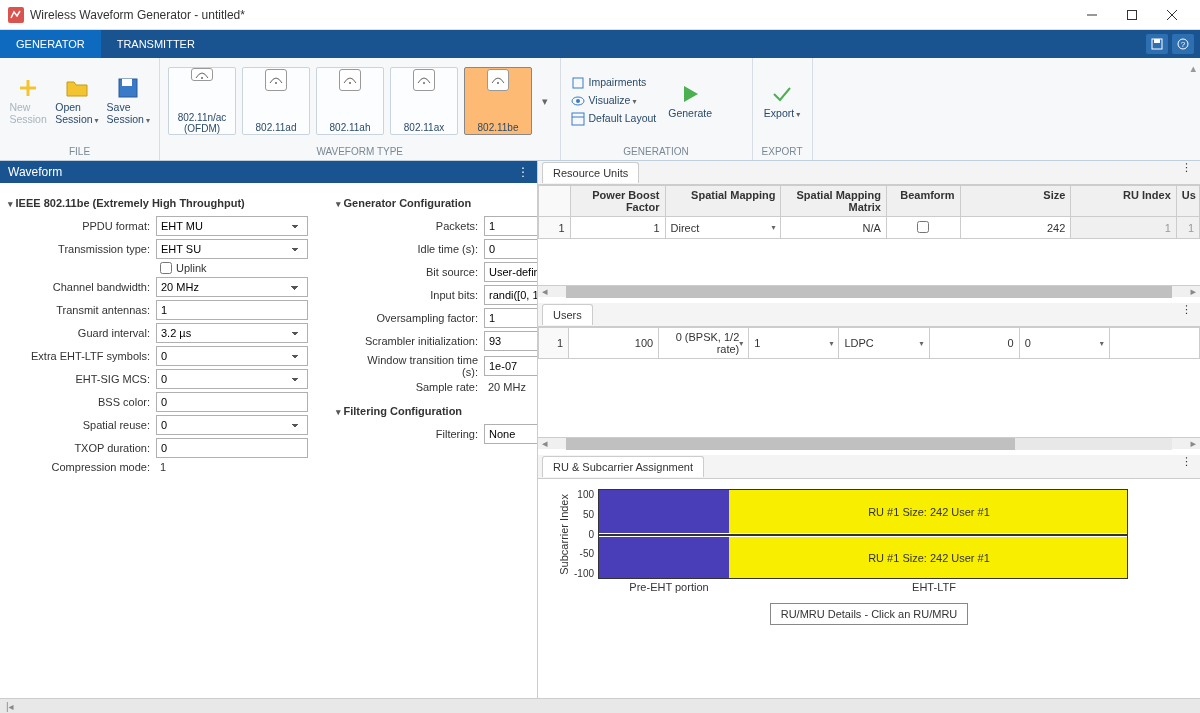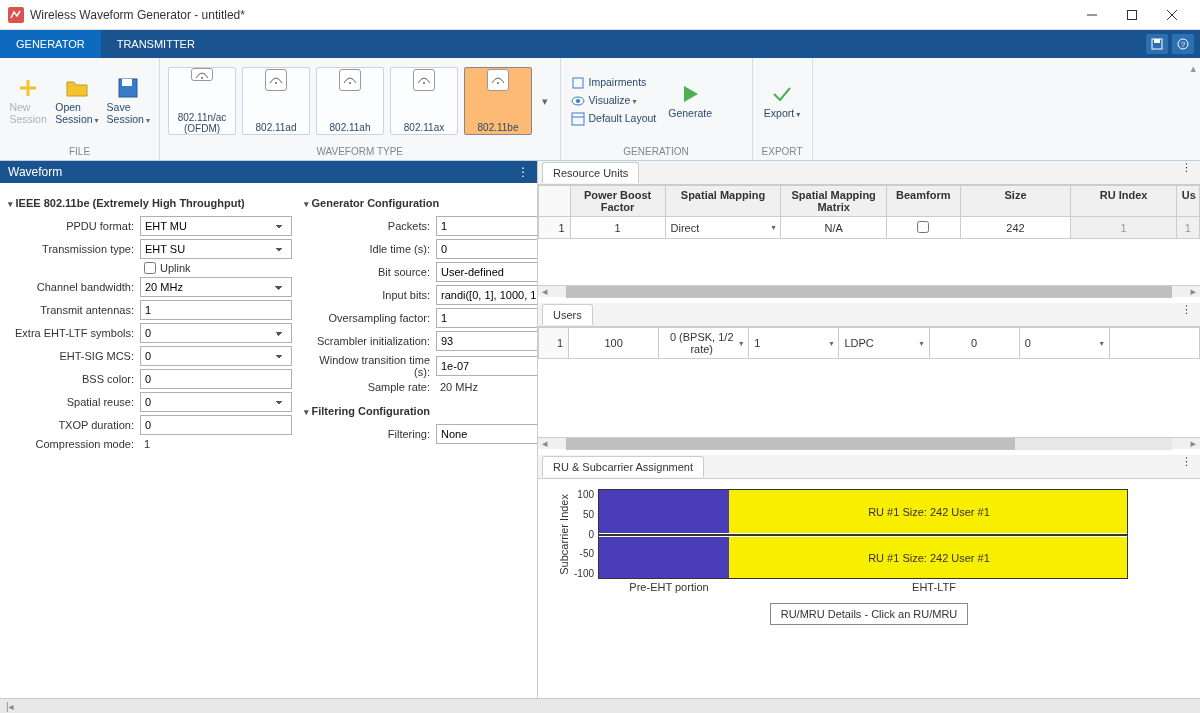--- a/index.html
+++ b/index.html
@@ -28,32 +28,32 @@
 .waveform-btn-label { font-size: 10px; color: #2b4a6a; text-align: center; line-height: 1.1; margin-top: 27px; }
 .gen-row { display: flex; align-items: flex-start; gap: 4px; font-size: 10.5px; color: #2b4a6a; padding: 2px 4px; cursor: pointer; }
 .content { display: flex; height: 537px; }
 .left-panel { width: 537px; display: flex; flex-direction: column; }
 .panel-header { background: #1a5490; color: #fff; padding: 4px 8px; font-size: 12px; display: flex; align-items: center; }
 .panel-header-menu { margin-left: auto; cursor: pointer; }
 .form-area { flex: 1; background: #fff; padding: 10px 8px; display: flex; gap: 12px; overflow: hidden; }
 .form-col { flex: 1; }
 .section-title { font-size: 11px; font-weight: bold; padding: 4px 0; cursor: pointer; }
 .section-title::before { content: "▾"; font-size: 9px; margin-right: 3px; color: #555; }
-.form-row { display: flex; align-items: center; margin: 3px 0; }
+.form-row { display: flex; align-items: center; margin: 3px 16px; }
 .form-label { width: 132px; text-align: right; padding-right: 6px; font-size: 11px; color: #333; }
 .form-input, .form-select { flex: 1; height: 20px; border: 1px solid #b0b0b0; background: #fff; padding: 0 4px; font-size: 11px; }
 .form-select { appearance: none; background-image: linear-gradient(45deg, transparent 50%, #555 50%), linear-gradient(135deg, #555 50%, transparent 50%); background-position: calc(100% - 12px) 8px, calc(100% - 8px) 8px; background-size: 4px 4px, 4px 4px; background-repeat: no-repeat; padding-right: 8px; }
 .form-static { flex: 1; font-size: 11px; padding-left: 4px; }
 .form-checkbox { display: flex; align-items: center; gap: 4px; padding-left: 4px; }
 .right-panel { flex: 1; display: flex; flex-direction: column; background: #fff; border-left: 1px solid #ccc; }
 .tab-strip { height: 24px; display: flex; align-items: flex-start; background: #f4f4f4; border-bottom: 1px solid #ccc; padding-left: 4px; }
 .tab-strip .ptab { padding: 4px 10px; border: 1px solid #ccc; border-bottom: none; background: #fff; font-size: 11px; border-radius: 3px 3px 0 0; margin-right: 2px; cursor: pointer; position: relative; top: 1px; }
 .tab-strip .pmenu { margin-left: auto; padding: 0 8px; cursor: pointer; }
 .grid { border-collapse: collapse; width: 100%; table-layout: fixed; }
-.grid th, .grid td { border: 1px solid #ccc; padding: 3px 5px; font-size: 11px; text-align: center; background: #fff; height: 22px; overflow: hidden; }
+.grid th, .grid td { border: 1px solid #ccc; padding: 3px 5px; font-size: 11px; text-align: right; background: #fff; height: 22px; overflow: hidden; }
 .grid th { background: #f0f0f0; font-weight: bold; vertical-align: top; }
 .grid .rownum { width: 30px; text-align: right; background: #f9f9f9; }
 .grid-wrap { overflow: hidden; }
 .grid-scroll { height: 12px; background: #f0f0f0; border-top: 1px solid #ccc; display: flex; align-items: center; }
 .grid-scroll-track { flex: 1; height: 12px; background: #e8e8e8; position: relative; margin: 0 14px; }
 .grid-scroll-thumb { position: absolute; height: 12px; background: #c0c0c0; }
 .chart-area { flex: 1; padding: 10px 20px; position: relative; }
 .detail-box { border: 1px solid #888; padding: 4px 10px; font-size: 11px; display: inline-block; margin-top: 6px; }
 .statusbar { height: 15px; background: #e8e8e8; border-top: 1px solid #ccc; display: flex; align-items: center; padding: 0 6px; font-size: 10px; }
 .dd-arrow::after { content: "▾"; font-size: 8px; margin-left: 2px; color: #666; }
@@ -269,20 +269,24 @@
               <span>Uplink</span>
             </div>
           </div>
         <div class="form-row">
             <span class="form-label">Channel bandwidth:</span>
             <select class="form-select"><option>20 MHz</option></select>
           </div>
         <div class="form-row">
             <span class="form-label">Transmit antennas:</span>
             <input class="form-input" value="1" style="">
+          </div>
+        <div class="form-row">
+            <span class="form-label">Guard interval:</span>
+            <select class="form-select"><option>3.2 µs</option></select>
           </div>
         <div class="form-row">
             <span class="form-label">Extra EHT-LTF symbols:</span>
             <select class="form-select"><option>0</option></select>
           </div>
         <div class="form-row">
             <span class="form-label">EHT-SIG MCS:</span>
             <select class="form-select"><option>0</option></select>
           </div>
         <div class="form-row">

